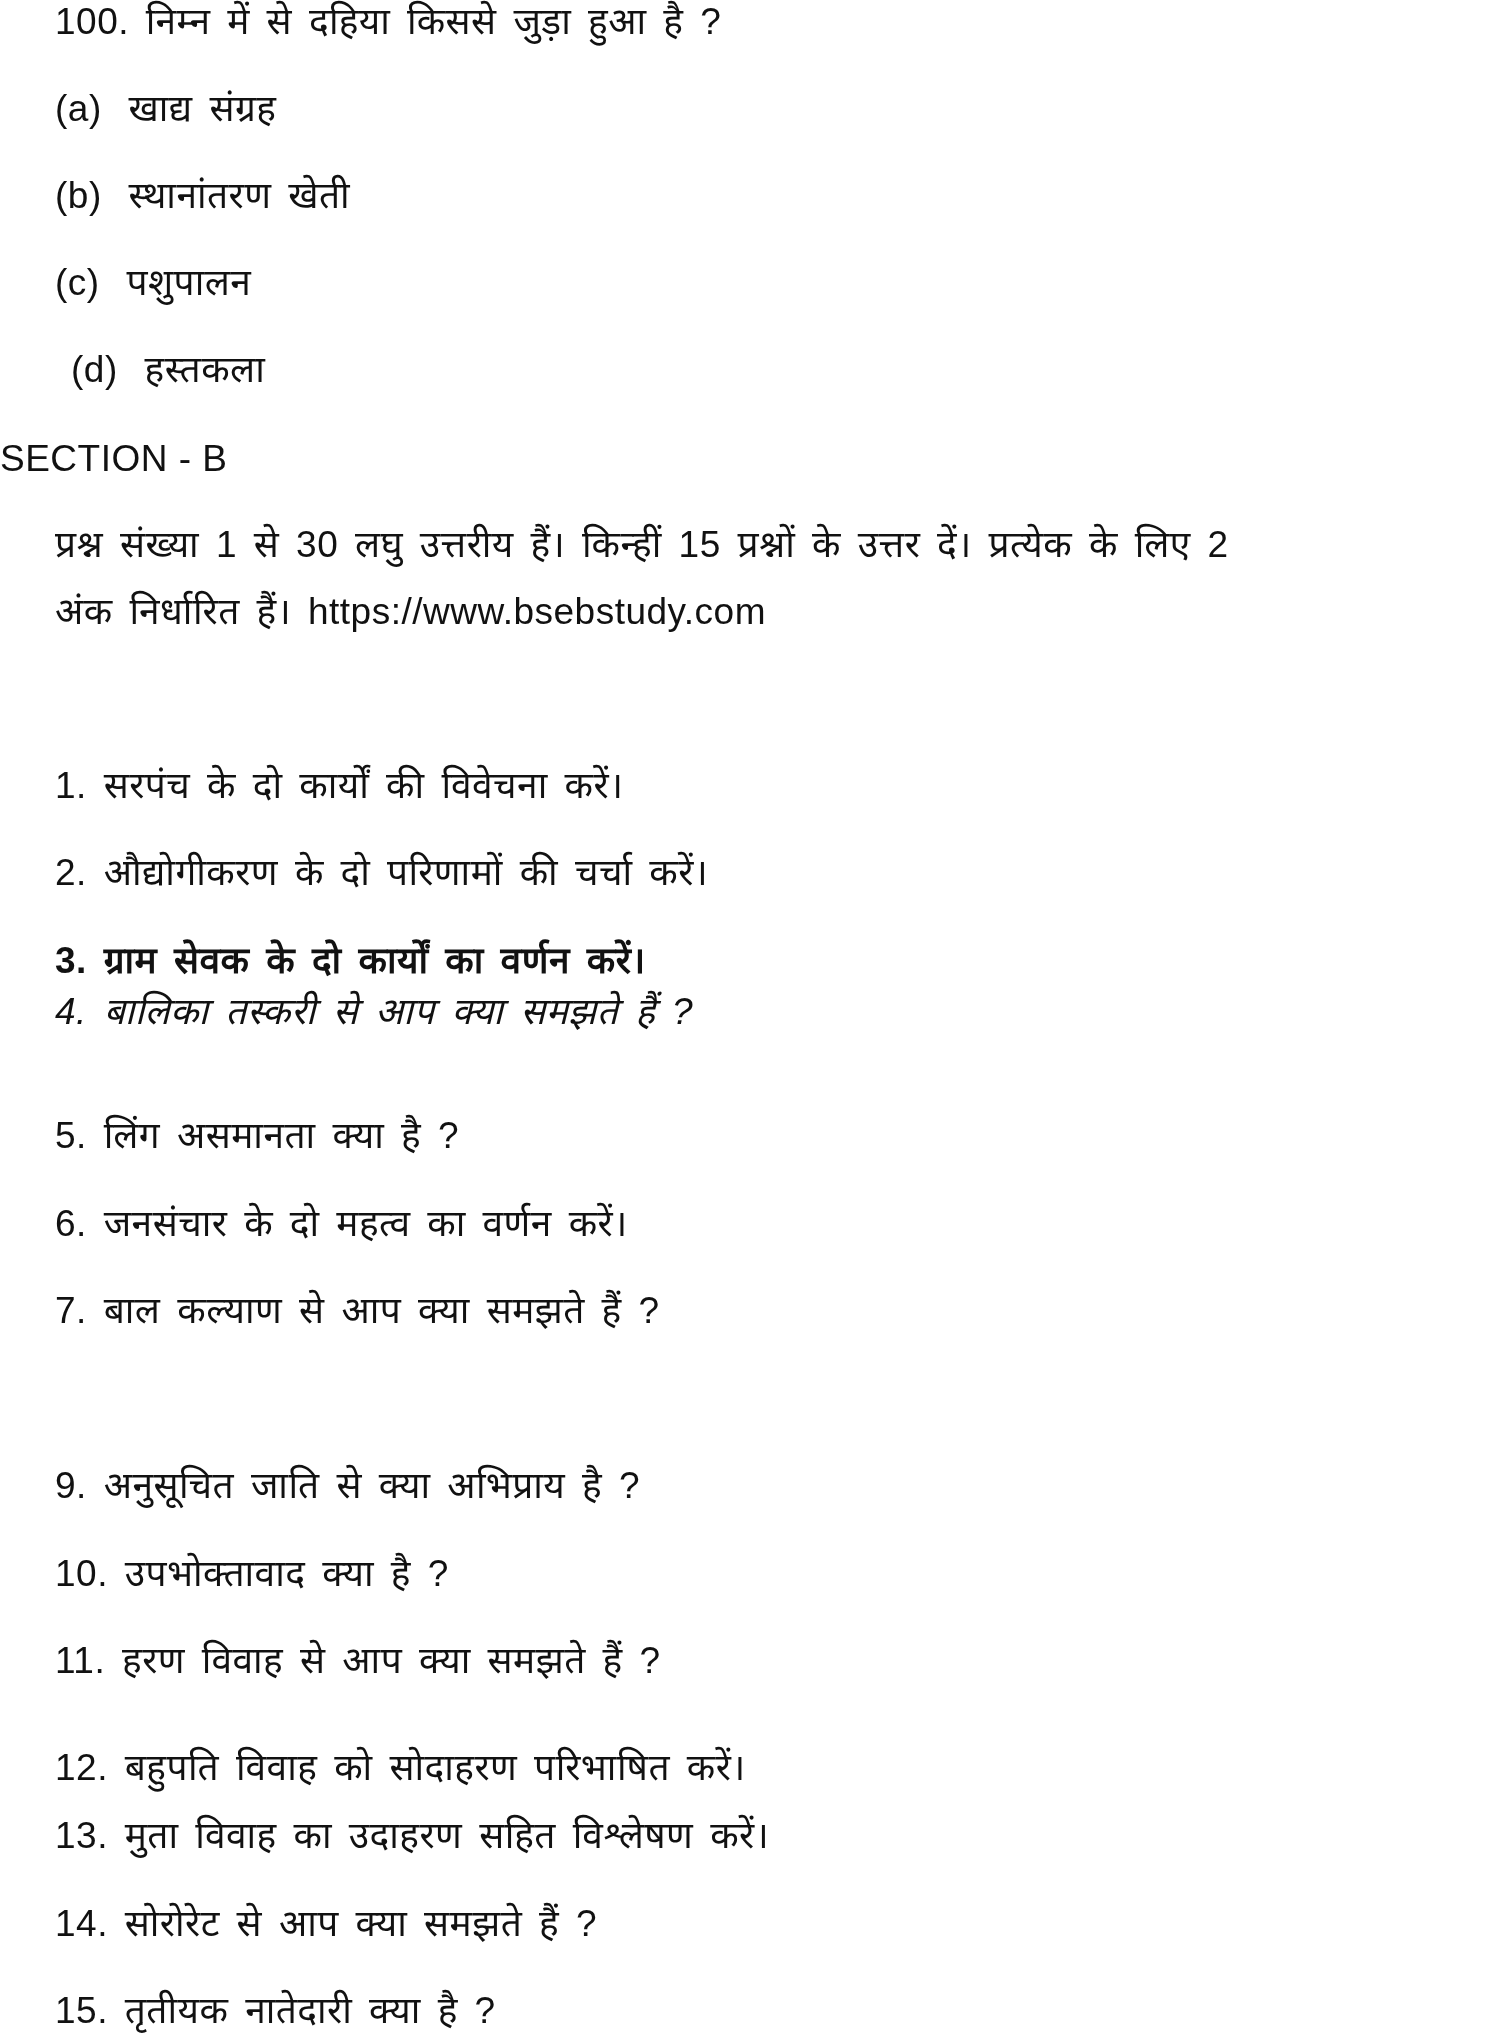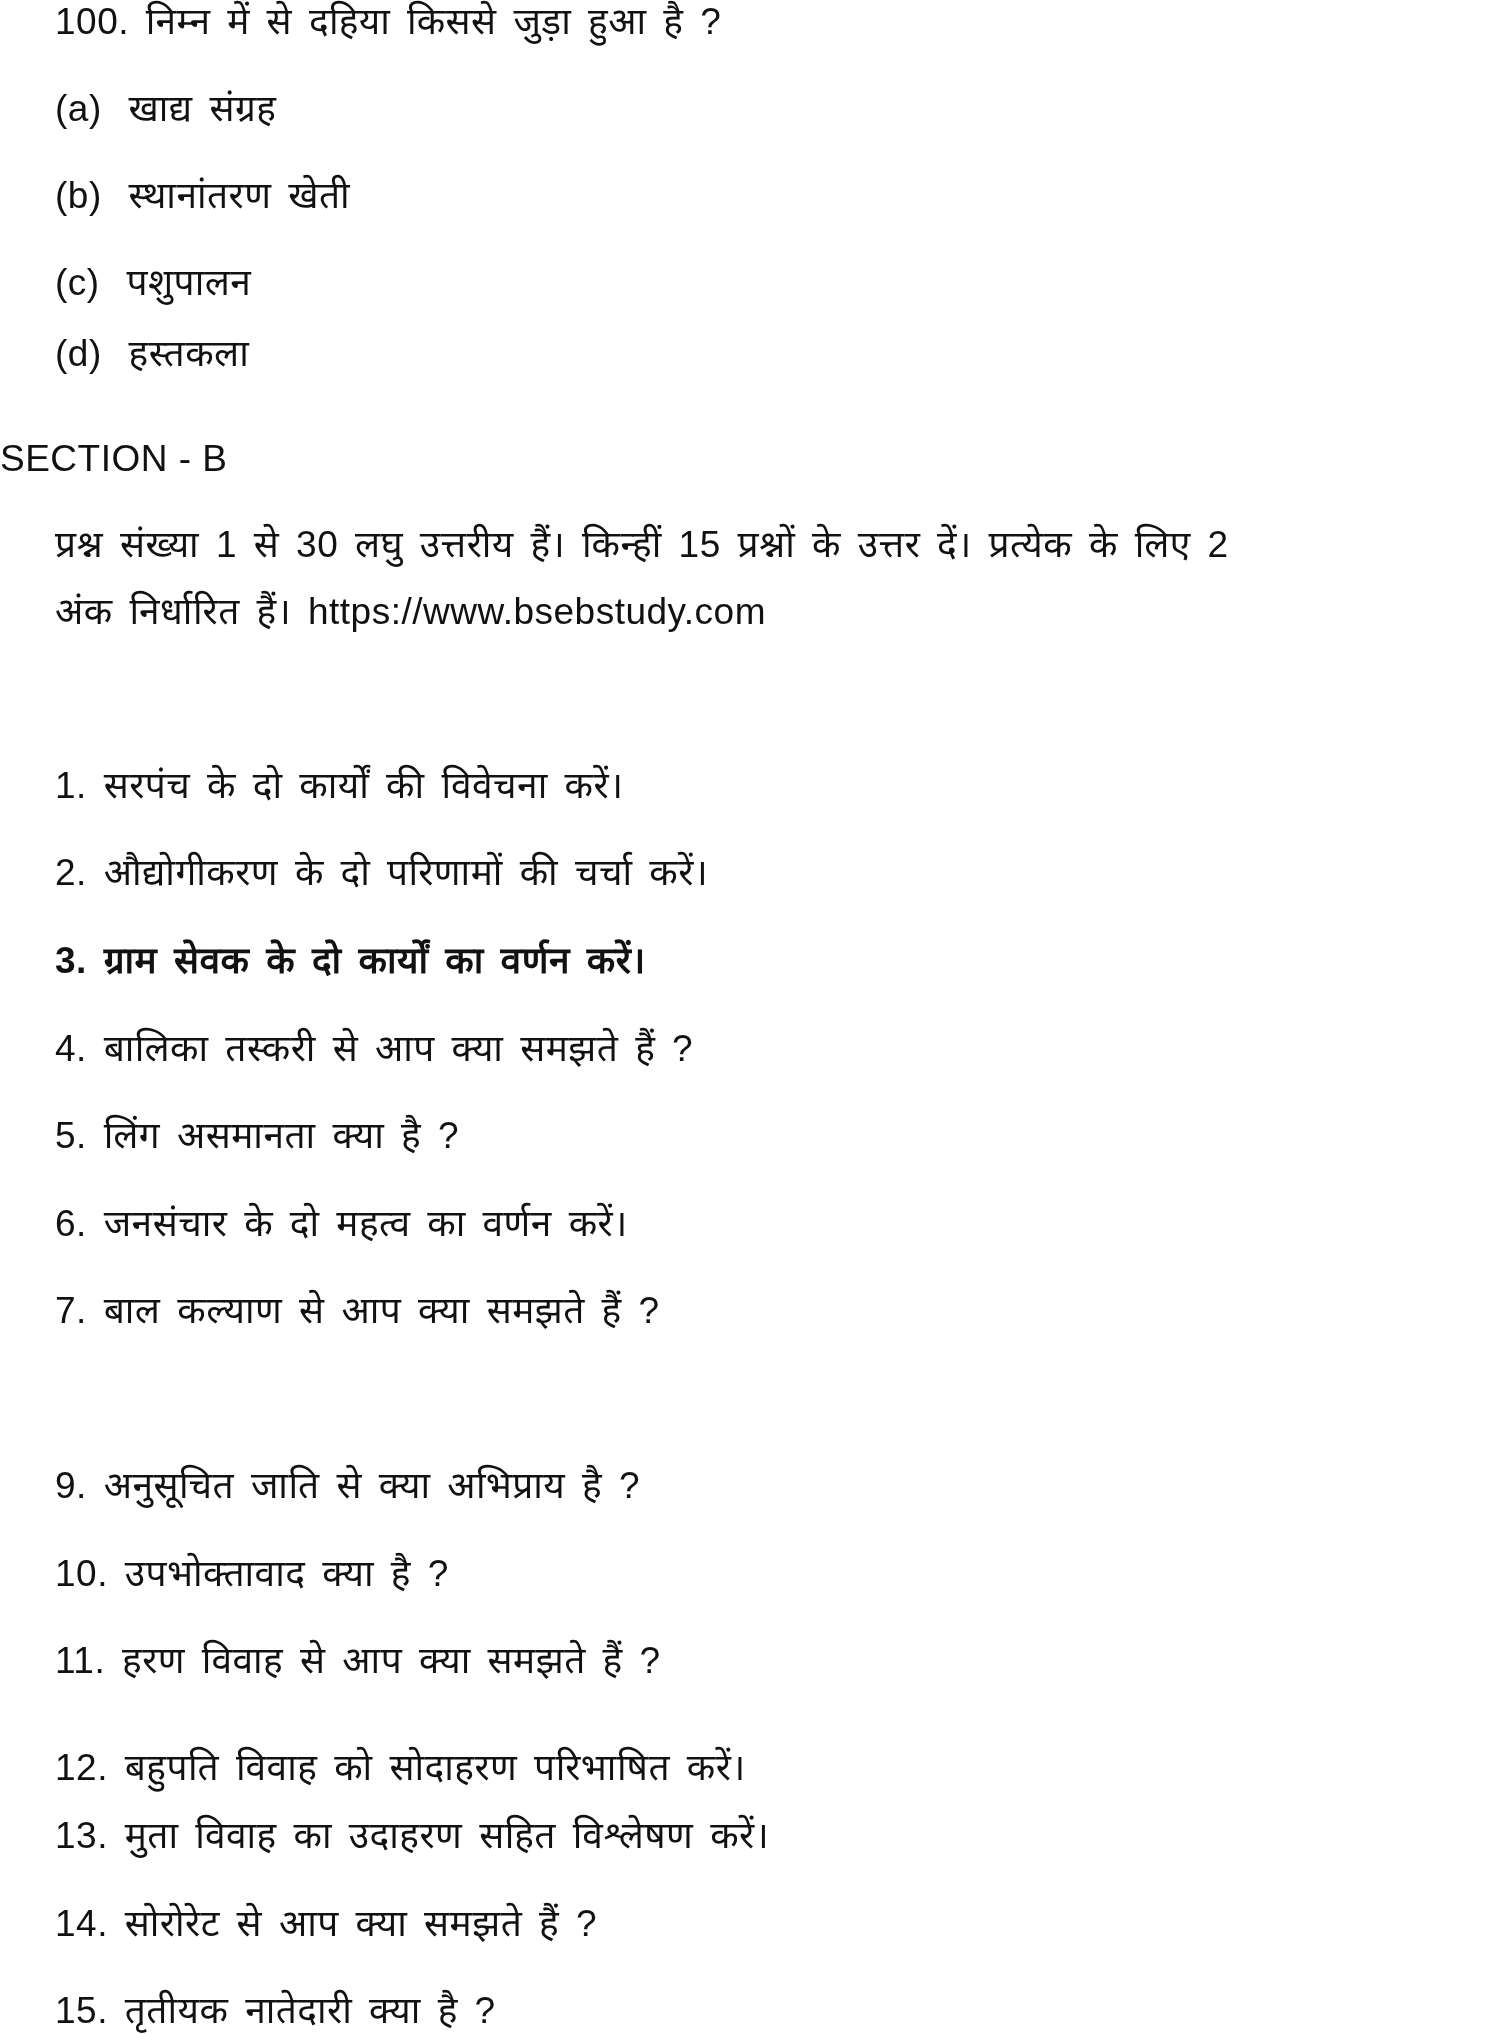--- a/index.html
+++ b/index.html
@@ -67,21 +67,21 @@
     <span>खाद्य संग्रह</span>
   </div>
   <div class="line" style="top:174px;">
     <span class="qnum">(b)</span>
     <span>स्थानांतरण खेती</span>
   </div>
   <div class="line" style="top:261px;">
     <span class="qnum">(c)</span>
     <span>पशुपालन</span>
   </div>
-  <div class="line" style="top:332px;">
+  <div class="line" style="top:348px;margin-left:16px;">
     <span class="qnum">(d)</span>
     <span>हस्तकला</span>
   </div>
 
   <div class="section-heading">SECTION - B</div>
 
   <div class="instructions">
     <div>प्रश्न संख्या 1 से 30 लघु उत्तरीय हैं। किन्हीं 15 प्रश्नों के उत्तर दें। प्रत्येक के लिए 2</div>
     <div>अंक निर्धारित हैं। https://www.bsebstudy.com</div>
   </div>
@@ -91,21 +91,21 @@
     <span>सरपंच के दो कार्यों की विवेचना करें।</span>
   </div>
   <div class="line" style="top:851px;">
     <span>2.</span>
     <span>औद्योगीकरण के दो परिणामों की चर्चा करें।</span>
   </div>
   <div class="line" style="top:939px;font-weight:bold;">
     <span>3.</span>
     <span>ग्राम सेवक के दो कार्यों का वर्णन करें।</span>
   </div>
-  <div class="line" style="top:1027px;">
+  <div class="line" style="top:990px;font-style:italic;">
     <span>4.</span>
     <span>बालिका तस्करी से आप क्या समझते हैं ?</span>
   </div>
   <div class="line" style="top:1114px;">
     <span>5.</span>
     <span>लिंग असमानता क्या है ?</span>
   </div>
   <div class="line" style="top:1202px;">
     <span>6.</span>
     <span>जनसंचार के दो महत्व का वर्णन करें।</span>

